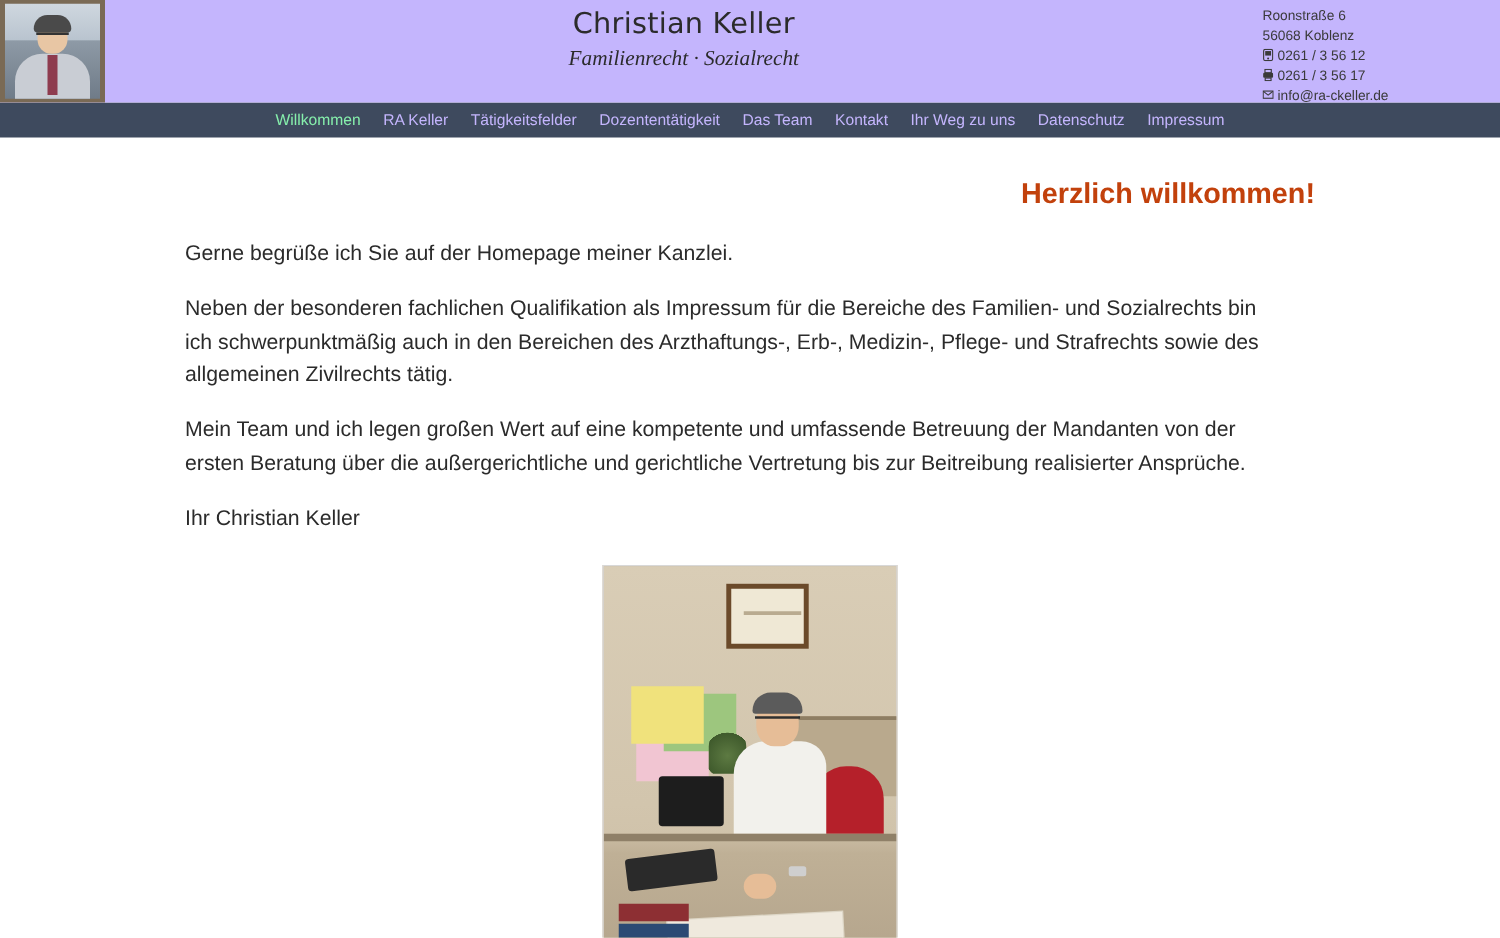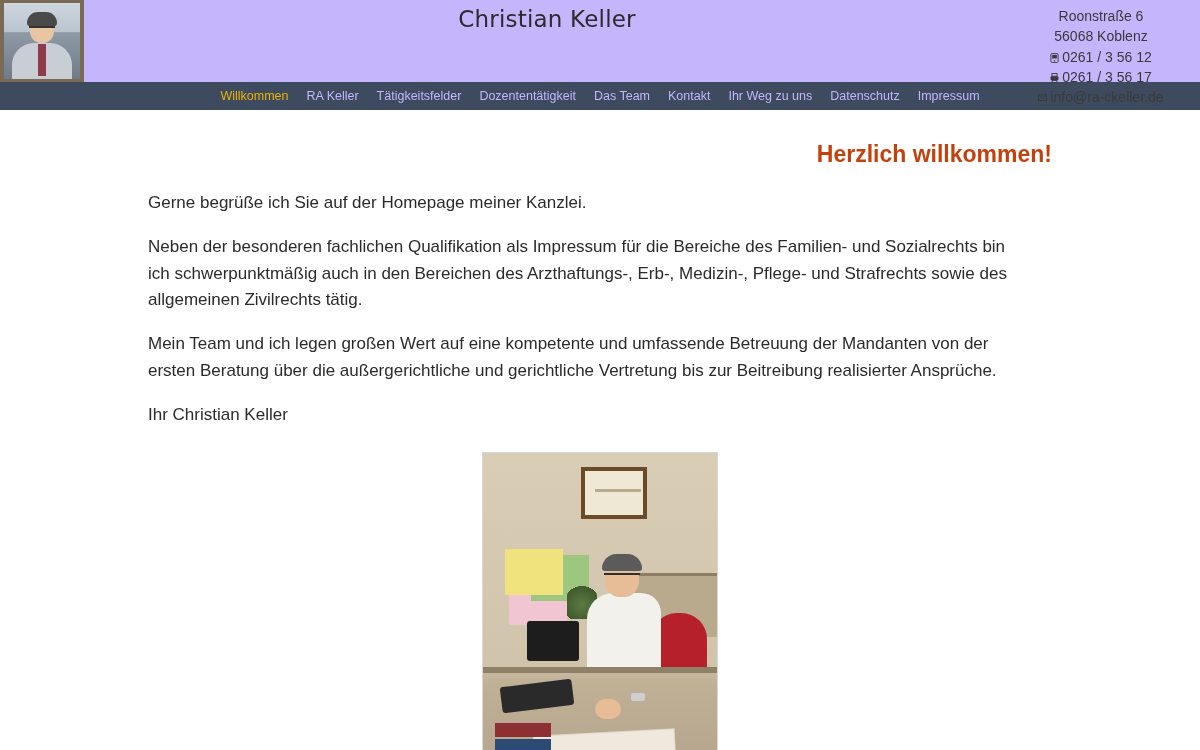--- a/index.html
+++ b/index.html
@@ -85,23 +85,23 @@
   .firm-sub {
     font-family: "Liberation Serif", serif;
     font-style: italic;
     font-size: 17px;
     color: #2b2b2b;
     line-height: 1.45;
   }
 
   .contact-block {
     flex: 0 0 190px;
-    text-align: center;
+    text-align: left;
     padding: 6px 8px 0 0;
-    font-size: 14px;
+    font-size: 11px;
     color: #3a3a3a;
     line-height: 1.45;
   }
   .contact-line { white-space: nowrap; }
   .ic {
     display: inline-block;
     width: 9px; height: 10px;
     margin-right: 3px;
     vertical-align: -1px;
   }
@@ -118,21 +118,21 @@
     gap: 0;
   }
   .navbar a {
     color: #c4b5fd;
     text-decoration: none;
     font-size: 12.5px;
     padding: 0 9px;
     line-height: 28px;
     white-space: nowrap;
   }
-  .navbar a.active { color: #eab308; }
+  .navbar a.active { color: #86efac; }
 
   
   .content {
     padding: 0 148px;
   }
   h1.page-title {
     text-align: right;
     font-size: 23px;
     font-weight: bold;
     color: #c2410c;
@@ -304,20 +304,21 @@
       <div class="body"></div>
       <div class="tie"></div>
       <div class="head"></div>
       <div class="hair"></div>
       <div class="glasses"></div>
     </div>
   </div>
 
   <div class="title-block">
     <div class="firm-name">Christian Keller</div>
+    <div class="firm-sub">Familienrecht · Sozialrecht</div>
   </div>
 
   <div class="contact-block">
     <div class="contact-line">Roonstraße 6</div>
     <div class="contact-line">56068 Koblenz</div>
     <div class="contact-line">
       <span class="ic">
         <svg viewBox="0 0 10 11" width="9" height="10" aria-hidden="true">
           <rect x="1" y="0.5" width="8" height="10" rx="1.4" fill="none" stroke="#3a3a3a" stroke-width="1"></rect>
           <rect x="2.4" y="2" width="5.2" height="4" fill="#3a3a3a"></rect>

